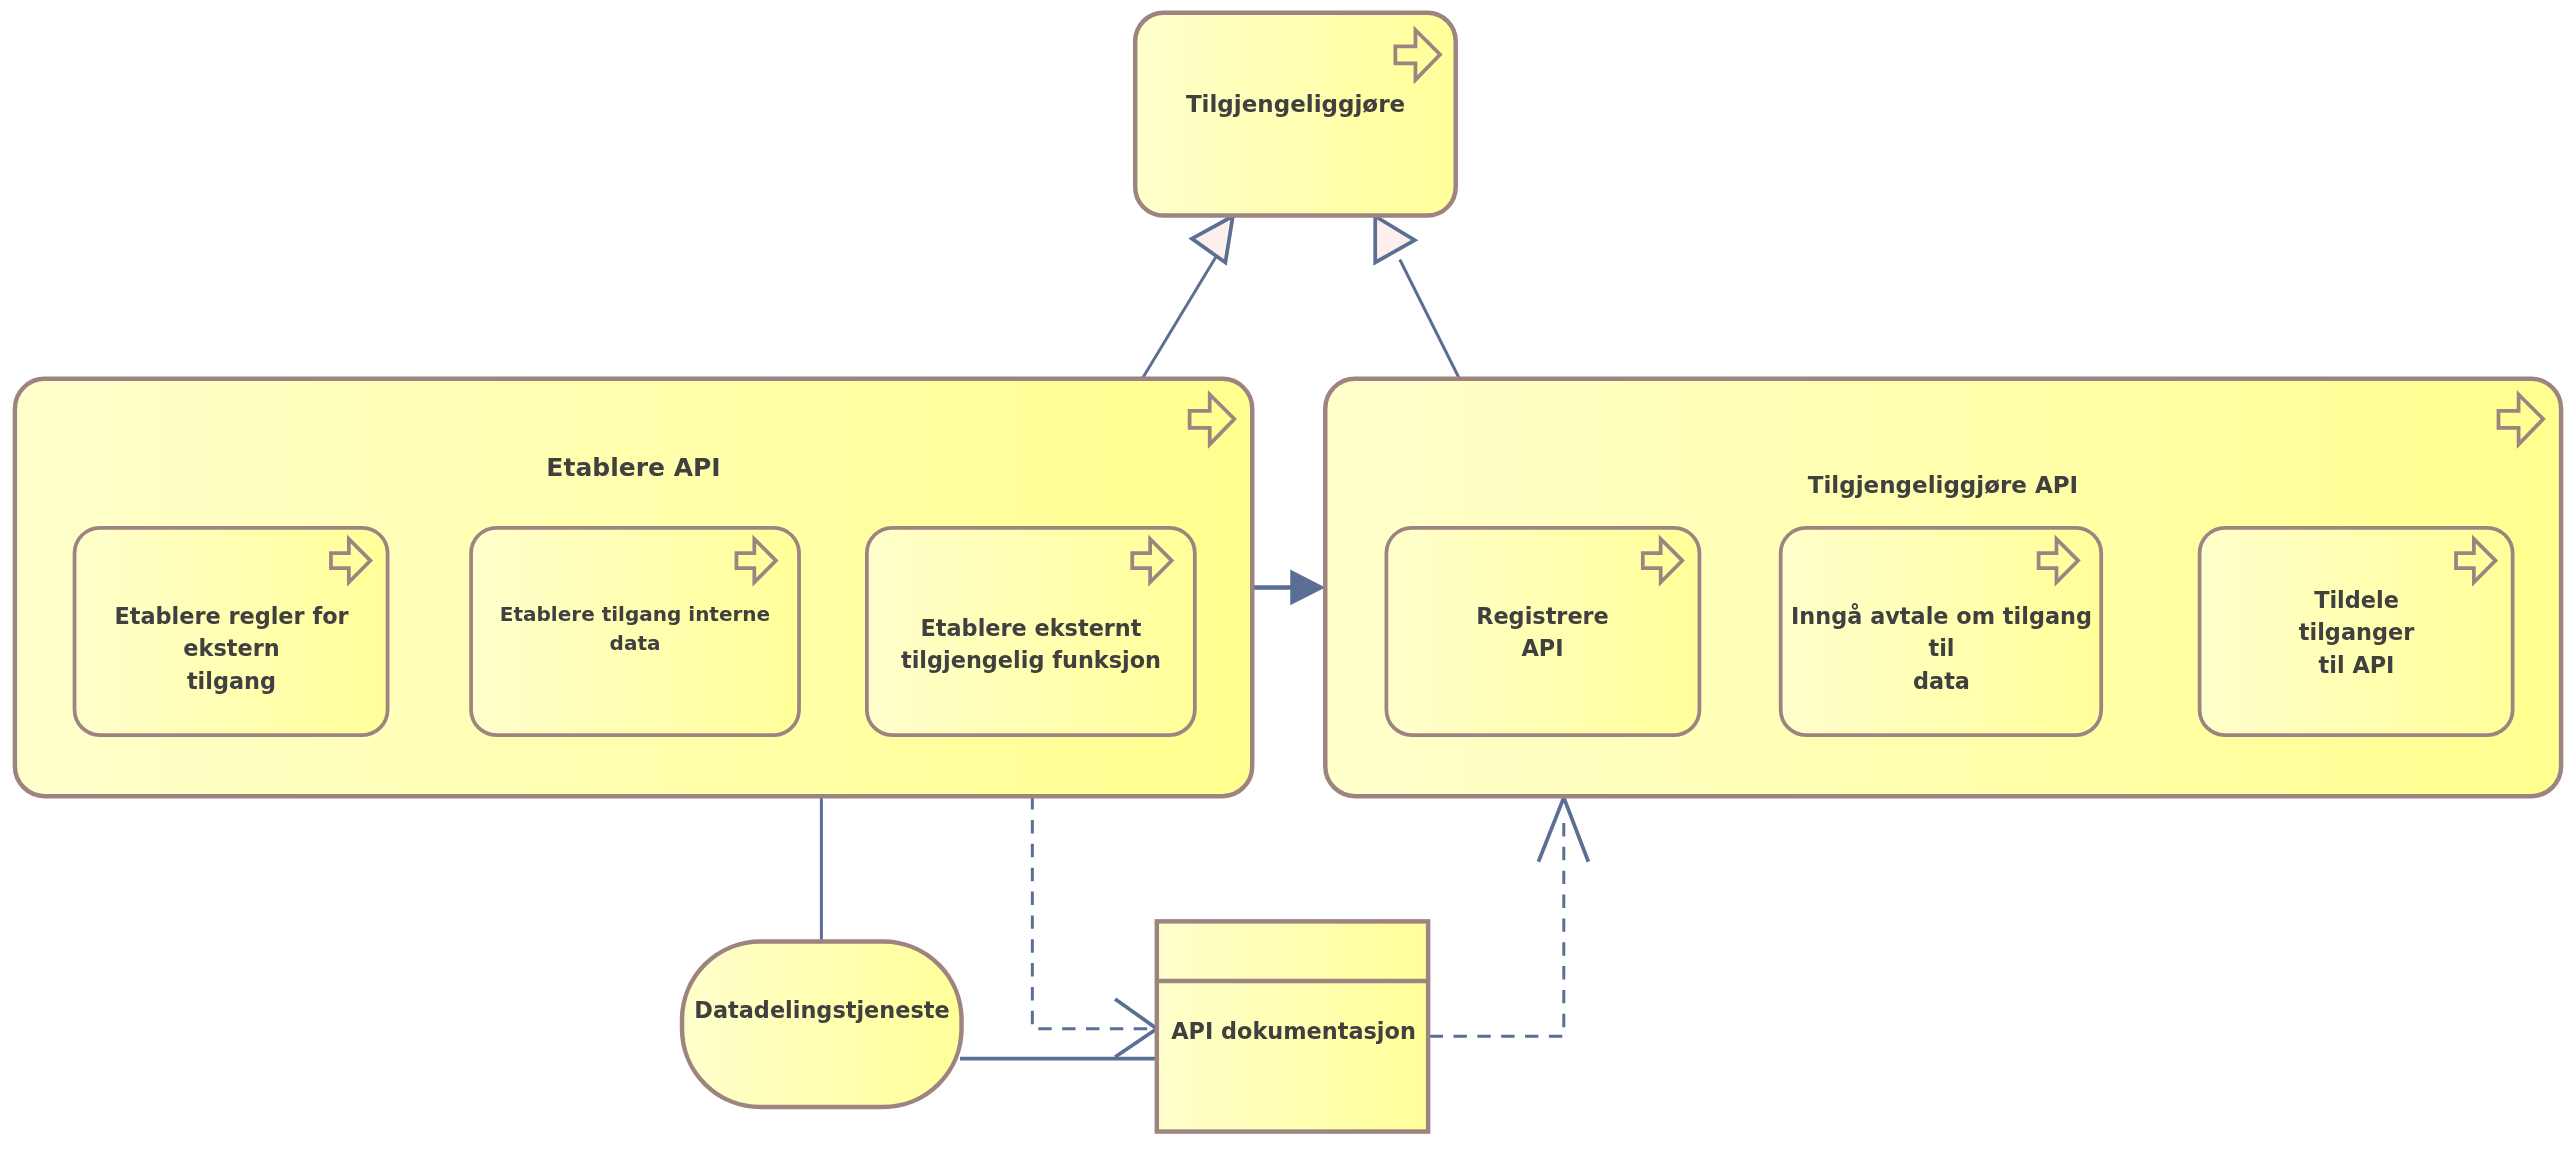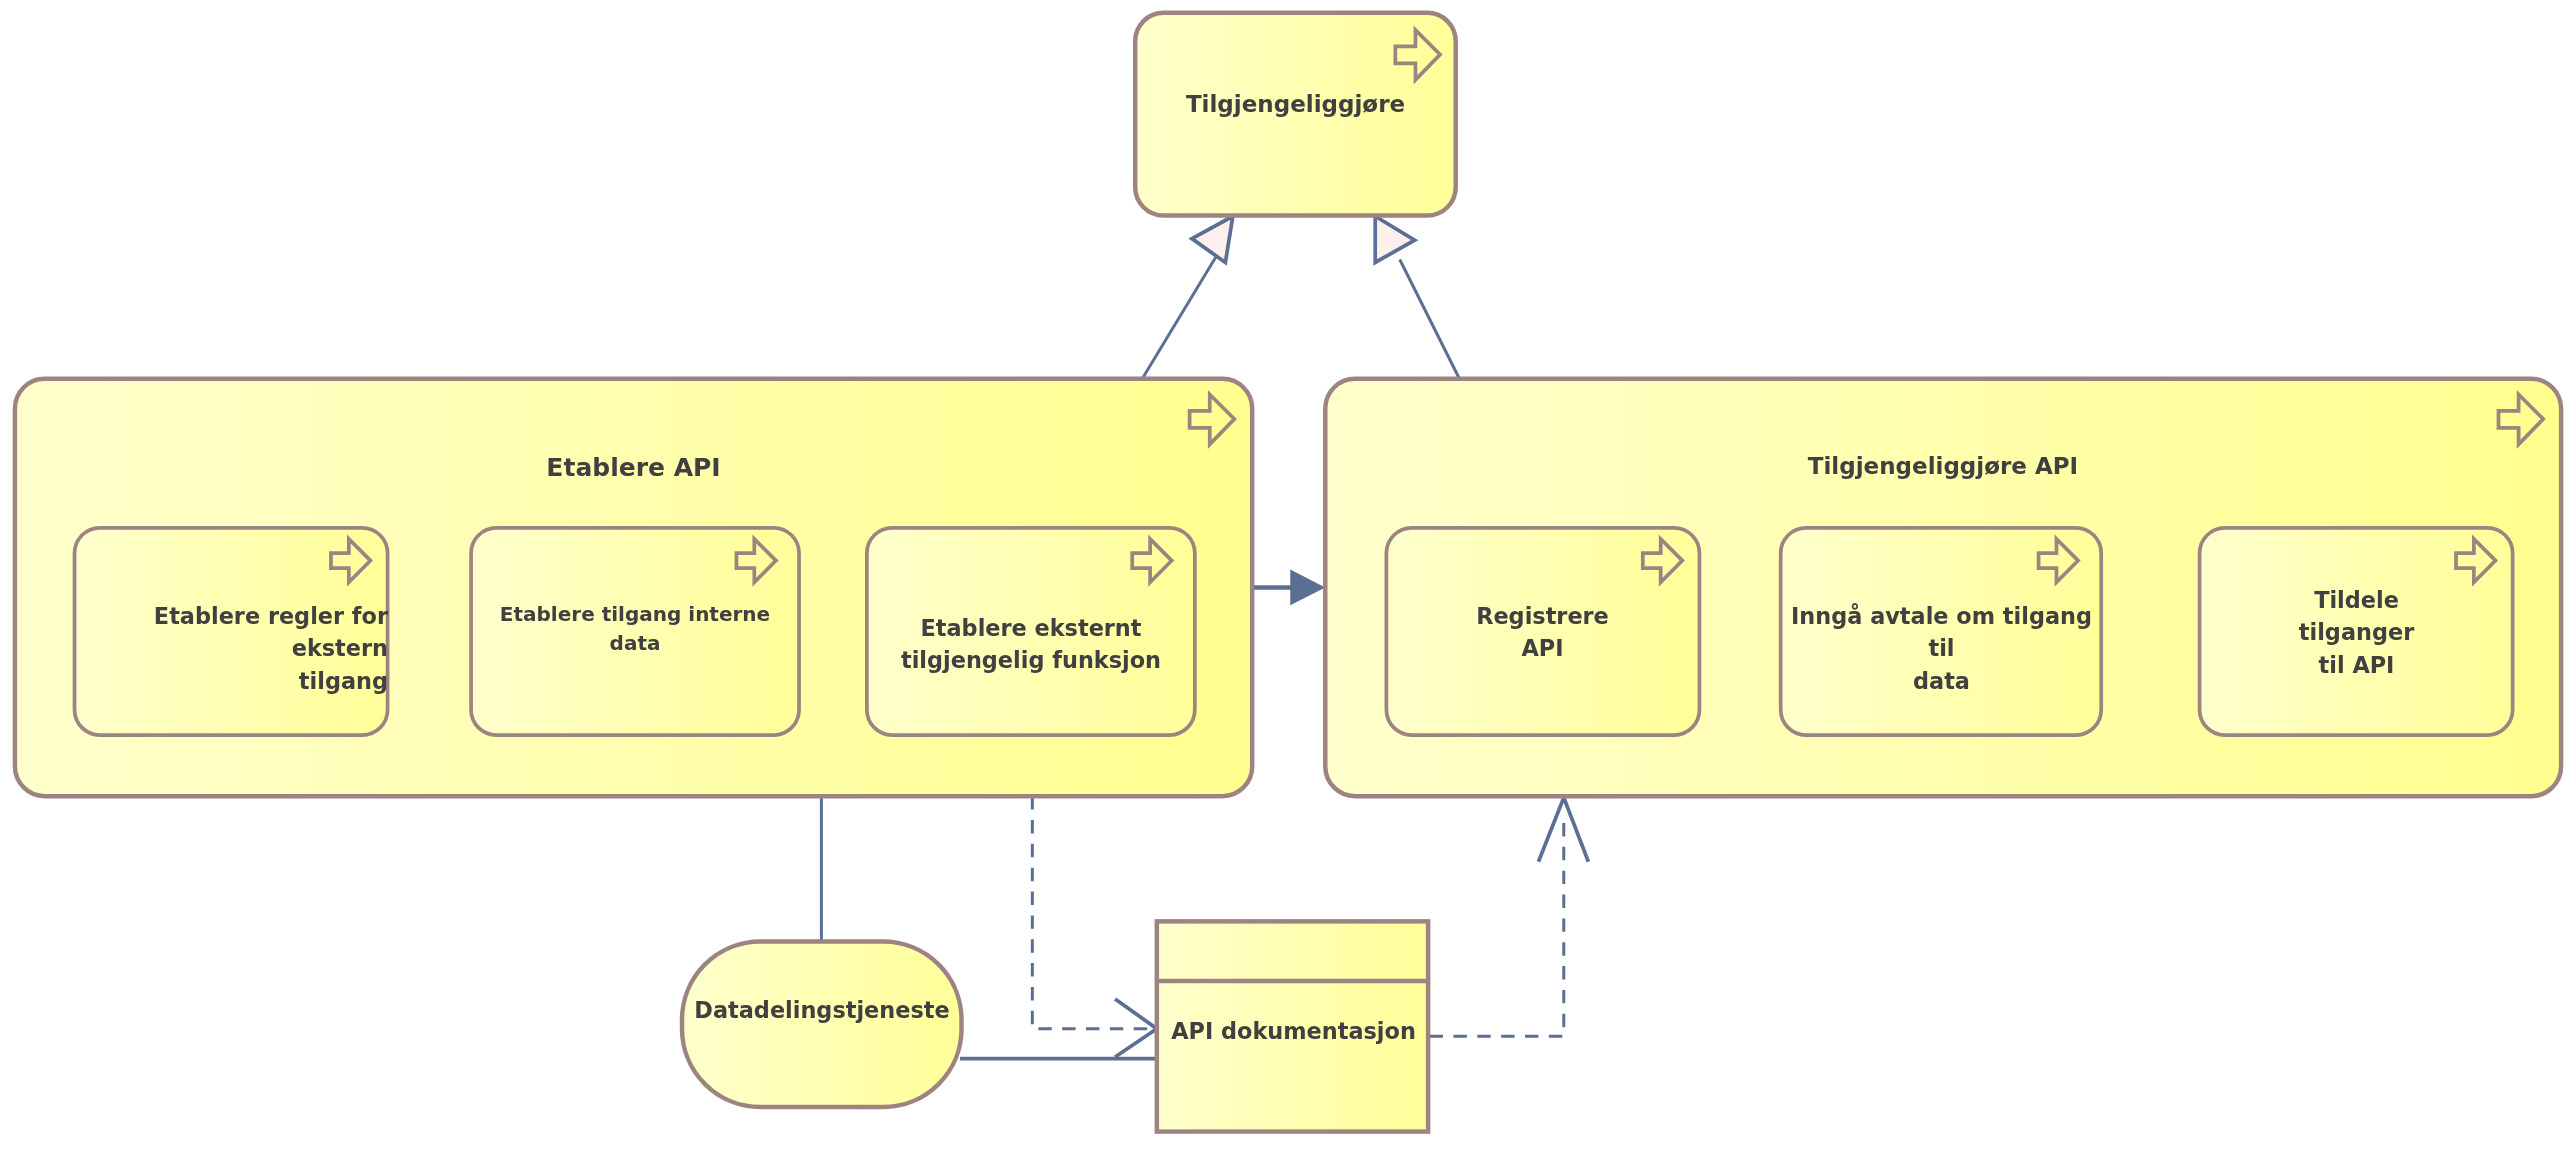--- a/index.html
+++ b/index.html
@@ -131,23 +131,23 @@
     <g>
       <rect x="1552" y="1236" width="364" height="282" fill="url(#ygrad)" stroke="#9d8480" stroke-width="6"></rect>
       <line x1="1552" y1="1316" x2="1916" y2="1316" stroke="#9d8480" stroke-width="6"></line>
     </g>
   </svg>
 
   <div class="lbl" style="left:1135px;top:88px;width:321px;font-size:23px;">Tilgjengeliggjøre</div>
 
   <div class="lbl" style="left:15px;top:450px;width:1237px;font-size:25px;">Etablere API</div>
 
-  <div class="lbl" style="left:1325px;top:450px;width:1236px;font-size:23px;">Tilgjengeliggjøre API</div>
+  <div class="lbl" style="left:1325px;top:469px;width:1236px;font-size:23px;">Tilgjengeliggjøre API</div>
 
-  <div class="lbl" style="left:75px;top:600px;width:313px;font-size:22.4px;text-align:right;">Etablere regler for ekstern
+  <div class="lbl" style="left:75px;top:600px;width:313px;font-size:22.4px;">Etablere regler for ekstern
 tilgang</div>
 
   <div class="lbl" style="left:471px;top:600px;width:328px;font-size:20px;">Etablere tilgang interne
 data</div>
 
   <div class="lbl" style="left:867px;top:612px;width:328px;font-size:22.4px;">Etablere eksternt
 tilgjengelig funksjon</div>
 
   <div class="lbl" style="left:1386px;top:600px;width:313px;font-size:22.4px;">Registrere
 API</div>

